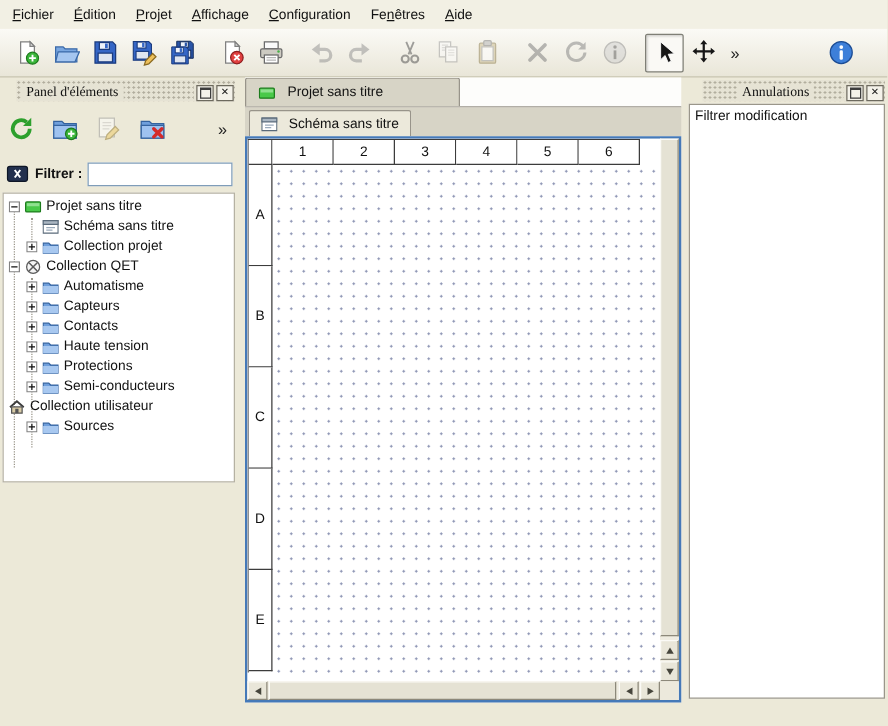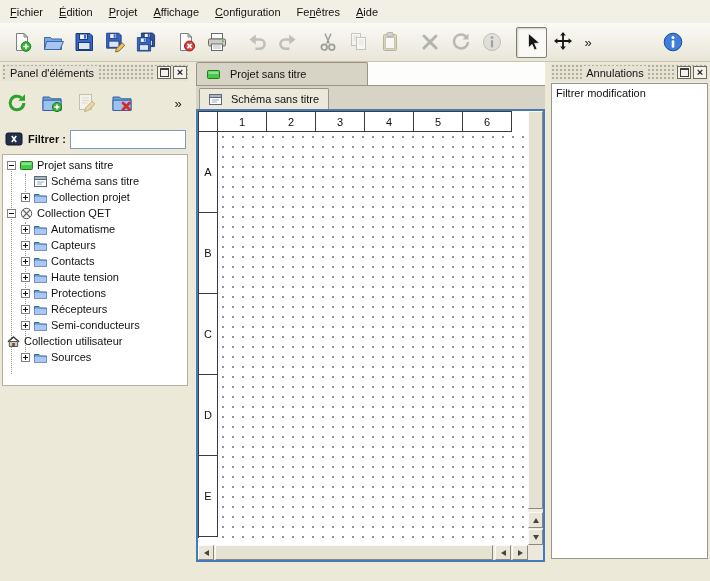--- a/index.html
+++ b/index.html
@@ -21,23 +21,23 @@
   .tbtn.pressed{background:#faf9f5;border:1px solid #7f7f76;border-radius:2px;box-shadow:inset 1px 1px 2px rgba(0,0,0,.18);}
   .tbtn.glyph{width:20px;font-size:13px;color:#222;}
   .tbtn[data-name="help-button"]{margin-right:16px;}
   .tsep{width:9px;height:100%;flex:none;}
   .tspring{flex:1;}
   .iconwrap{display:flex;}
   .iconwrap svg{display:block;}
   
   .left-dock{position:absolute;left:0;top:62px;width:190px;height:519px;}
   .right-dock{position:absolute;left:549px;top:62px;width:161px;height:500px;}
-  .dock-title{position:absolute;left:2px;right:2px;top:2px;height:17px;background:#e6e3d4;
+  .dock-title{position:absolute;left:13px;right:2px;top:2px;height:17px;background:#e6e3d4;
     background-image:radial-gradient(#b2ae9e 0.9px,transparent 1px);background-size:4px 4px;
-    display:flex;align-items:center;}
+    display:flex;align-items:flex-end;font-family:Liberation Serif, serif;}
   .dock-title-text{background:#e6e3d4;padding:1px 4px;margin-left:4px;white-space:nowrap;}
   .dock-spring{flex:1;}
   .dock-btns{display:flex;background:#e6e3d4;padding-left:2px;align-items:center;gap:2px;margin-right:1px;}
   .dock-btn{width:14px;height:13px;display:flex;align-items:center;justify-content:center;
     border:1px solid #6d6a5e;background:#f4f2ea;box-sizing:border-box;}
   .float-glyph{width:7px;height:6px;border:1px solid #3d3d3d;border-top-width:2px;}
   .close-glyph{font-size:11px;line-height:9px;font-weight:bold;color:#222;}
   
   .el-toolbar{position:absolute;left:4px;top:24px;width:182px;height:34px;display:flex;align-items:center;gap:9px;}
   .el-btn{width:26px;height:26px;display:flex;align-items:center;justify-content:center;flex:none;}
@@ -496,36 +496,20 @@
           </svg>
         </span>
         <span class="tic" data-name="folder-icon">
           <svg width="13" height="13" viewBox="0 0 13 13">
             <path d="M0.5 3.5H5l1.5 1.5h6v6.5H.5z" fill="#6f9fdc" stroke="#35639f"></path>
             <path d="M0.5 5.8h12v5.7H.5z" fill="#a8c8f0"></path>
           </svg>
         </span>
         <span class="tlb" data-name="tree-item-label">Protections</span>
       </div>
-      <div class="trow" data-name="tree-item-recepteurs">
-        <span class="tind" data-name="tree-indent" style="width: 18px;"></span>
-        <span class="texp" data-name="expand-icon">
-          <svg width="9" height="9" viewBox="0 0 9 9">
-            <rect x="0.5" y="0.5" width="8" height="8" fill="#fff" stroke="#828282"></rect>
-            <path d="M2 4.5h5M4.5 2v5" stroke="#111"></path>
-          </svg>
-        </span>
-        <span class="tic" data-name="folder-icon">
-          <svg width="13" height="13" viewBox="0 0 13 13">
-            <path d="M0.5 3.5H5l1.5 1.5h6v6.5H.5z" fill="#6f9fdc" stroke="#35639f"></path>
-            <path d="M0.5 5.8h12v5.7H.5z" fill="#a8c8f0"></path>
-          </svg>
-        </span>
-        <span class="tlb" data-name="tree-item-label">Récepteurs</span>
-      </div>
       <div class="trow" data-name="tree-item-semi-conducteurs">
         <span class="tind" data-name="tree-indent" style="width: 18px;"></span>
         <span class="texp" data-name="expand-icon">
           <svg width="9" height="9" viewBox="0 0 9 9">
             <rect x="0.5" y="0.5" width="8" height="8" fill="#fff" stroke="#828282"></rect>
             <path d="M2 4.5h5M4.5 2v5" stroke="#111"></path>
           </svg>
         </span>
         <span class="tic" data-name="folder-icon">
           <svg width="13" height="13" viewBox="0 0 13 13">

